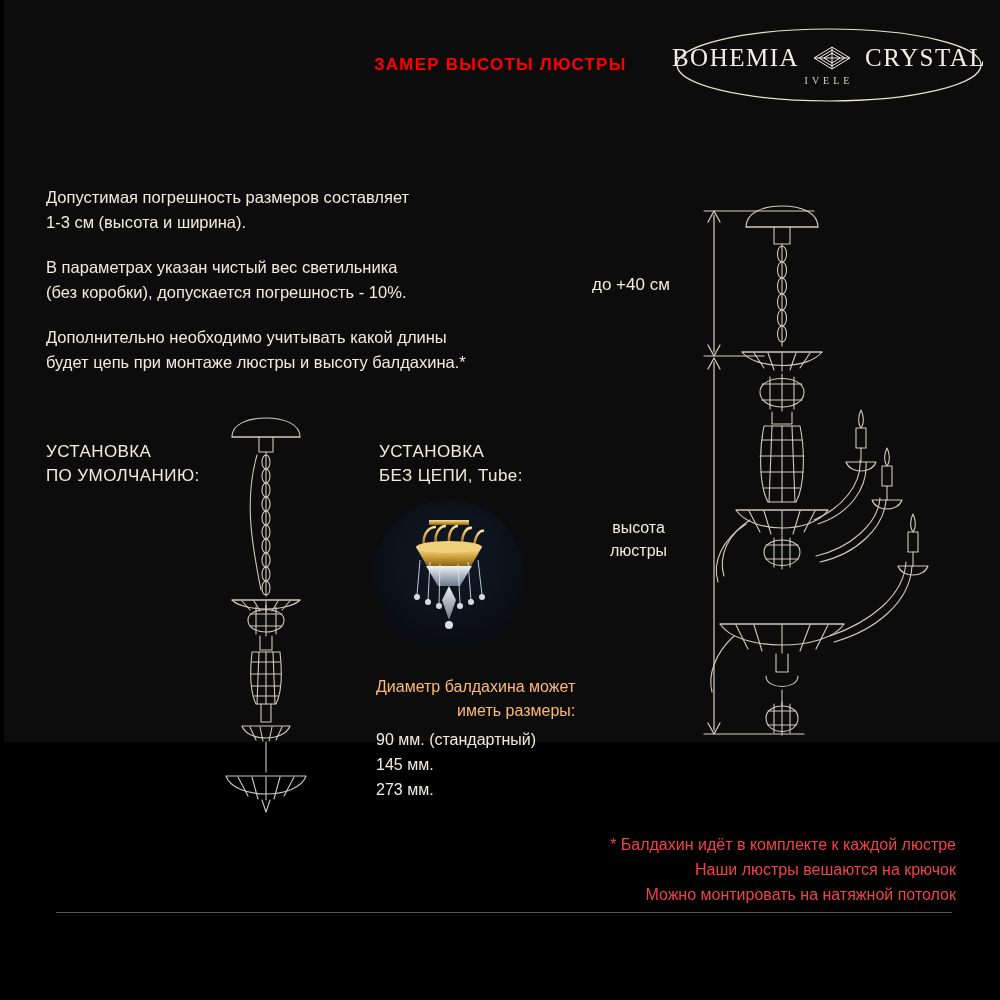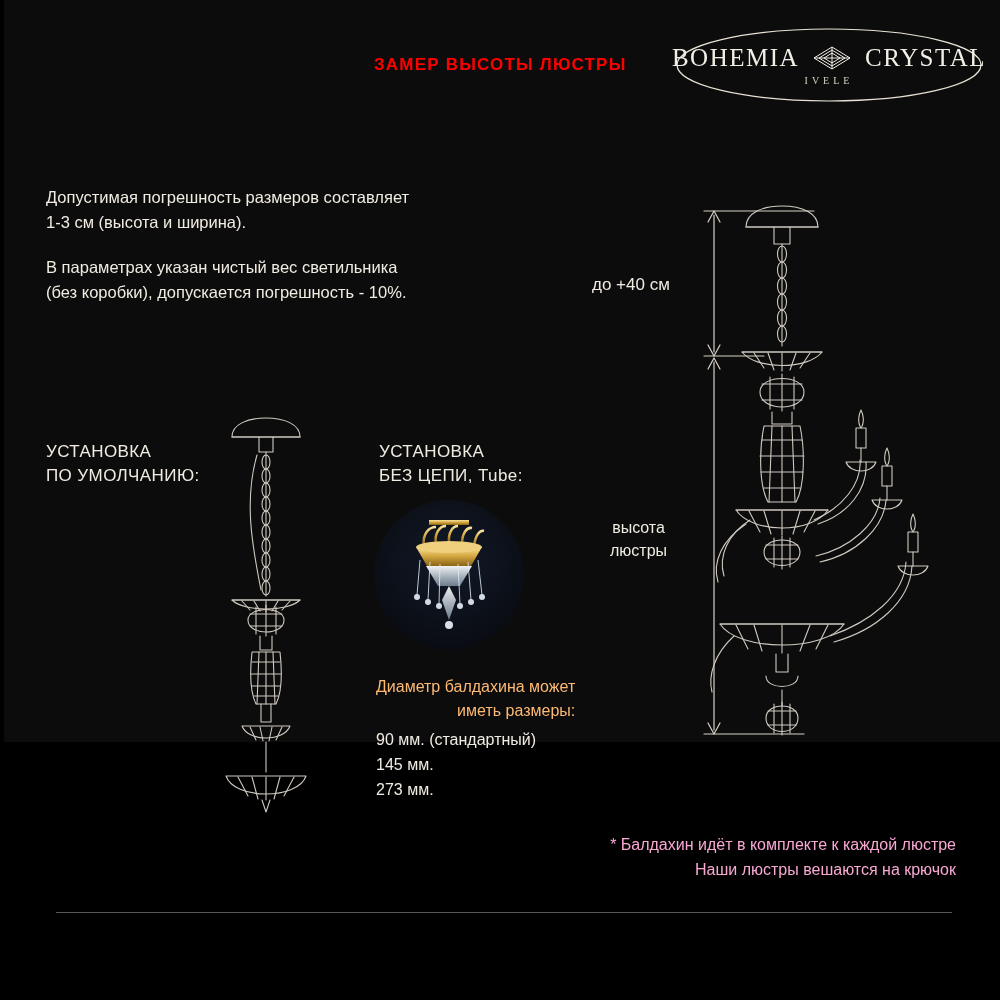--- a/index.html
+++ b/index.html
@@ -124,21 +124,21 @@
     color: #f0ece2;
   }
 
   
   .footnotes {
     position: absolute;
     right: 48px; top: 832px;
     text-align: right;
     font-size: 16px;
     line-height: 25px;
-    color: #f9a8d4;
+    color: #ef4444;
   }
 
   
   .dim-top {
     position: absolute;
     left: 588px; top: 275px;
     font-size: 17px;
     color: #f0ece2;
   }
   .dim-height {
@@ -191,20 +191,22 @@
         <span>CRYSTAL</span>
       </div>
       <div class="logo-sub">IVELE</div>
     </div>
   </div>
 
   <div class="para" id="para1">Допустимая погрешность размеров составляет
 1-3 см (высота и ширина).</div>
   <div class="para" id="para2">В параметрах указан чистый вес светильника
 (без коробки), допускается погрешность - 10%.</div>
+  <div class="para" id="para3">Дополнительно необходимо учитывать какой длины
+будет цепь при монтаже люстры и высоту балдахина.*</div>
 
   <div class="lbl-default">УСТАНОВКА
 ПО УМОЛЧАНИЮ:</div>
   <div class="lbl-nochain">УСТАНОВКА
 БЕЗ ЦЕПИ, Tube:</div>
 
   <div class="photo-circle">
     <svg width="150" height="150" viewBox="0 0 150 150">
       <defs>
         <linearGradient id="gold" x1="0" y1="0" x2="0" y2="1">
@@ -263,20 +265,21 @@
     <div>273 мм.</div>
   </div>
 
   <div class="dim-top">до +40 см</div>
   <div class="dim-height">высота
 люстры</div>
 
   <div class="footnotes">
     <div>* Балдахин идёт в комплекте к каждой люстре</div>
     <div>Наши люстры вешаются на крючок</div>
+    <div>Можно монтировать на натяжной потолок</div>
   </div>
 
   <svg class="svgfull" viewBox="0 0 1000 1000">
     <g stroke="#cfcac0" stroke-width="1.1" fill="none" stroke-linecap="round" stroke-linejoin="round">
 
       <g>
 
         <path d="M228 437 C228 424 244 418 262 418 C280 418 296 424 296 437 Z"></path>
         <path d="M228 437 L296 437"></path>
         <path d="M255 437 L255 452 L269 452 L269 437"></path>

